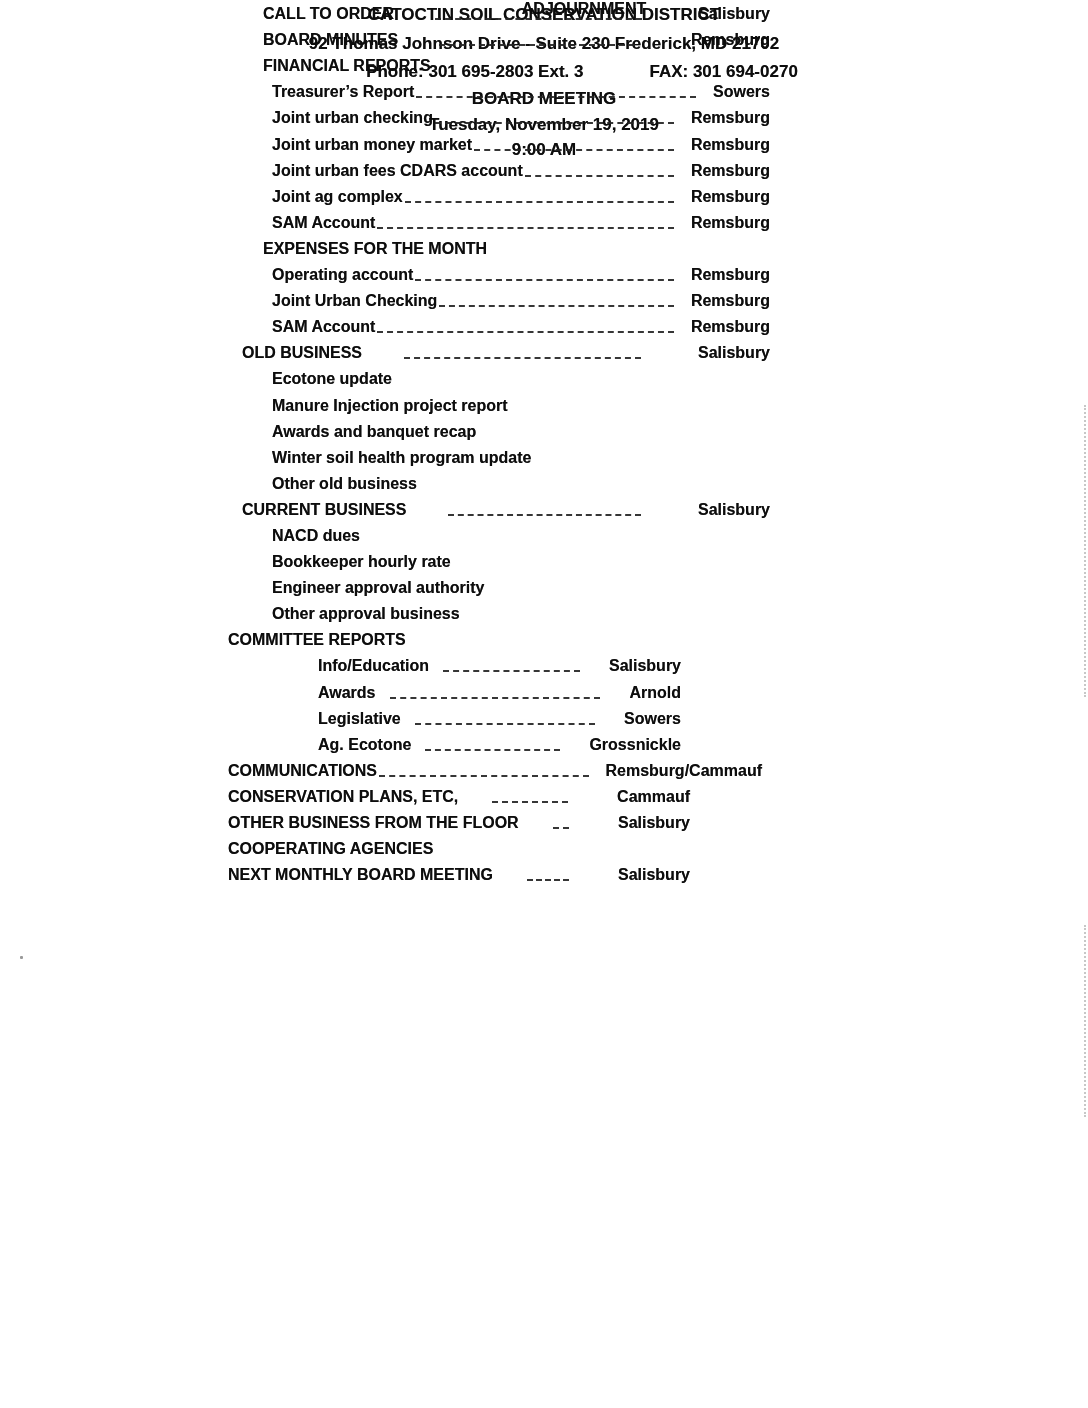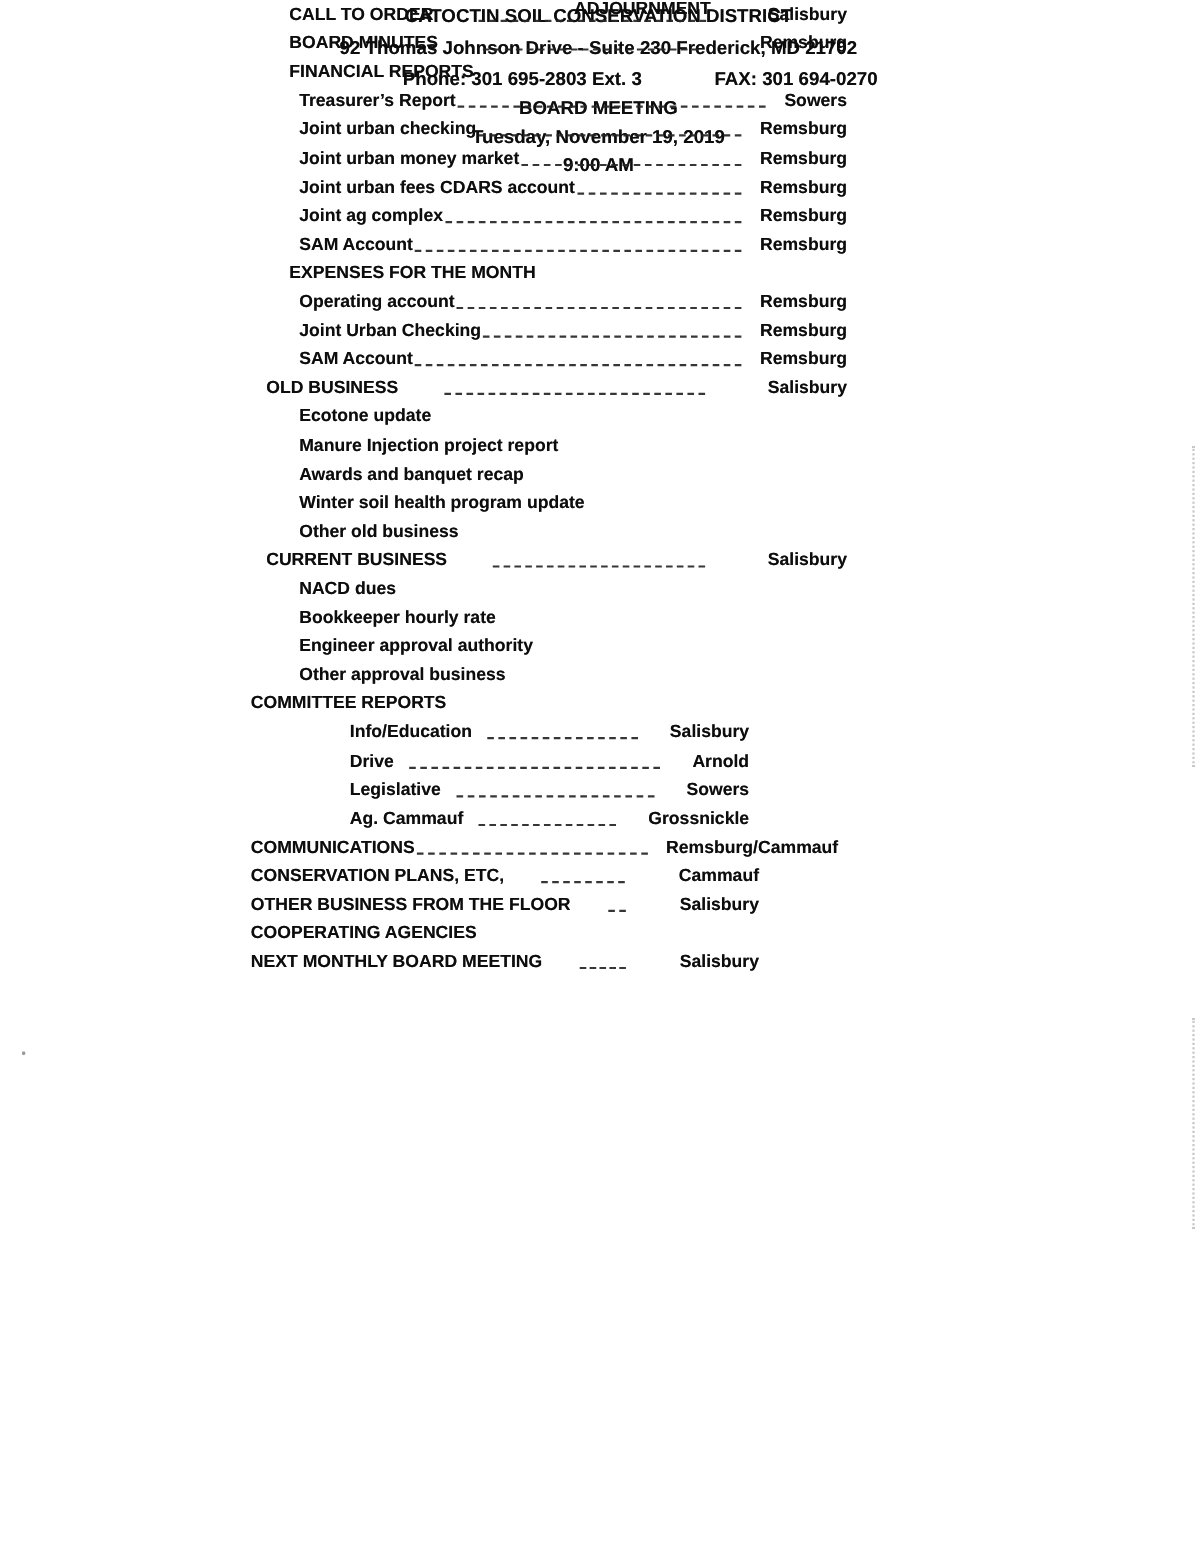--- a/index.html
+++ b/index.html
@@ -181,31 +181,31 @@
     </div>
     <div class="row lv-d">
       <span class="label">COMMITTEE REPORTS</span>
     </div>
     <div class="row lv-e w-cmte">
       <span class="label">Info/Education</span>
       <span class="leader"></span>
       <span class="assignee">Salisbury</span>
     </div>
     <div class="row lv-e w-cmte">
-      <span class="label">Drive</span>
+      <span class="label">Awards</span>
       <span class="leader"></span>
       <span class="assignee">Arnold</span>
     </div>
     <div class="row lv-e w-cmte">
       <span class="label">Legislative</span>
       <span class="leader"></span>
       <span class="assignee">Sowers</span>
     </div>
     <div class="row lv-e w-cmte">
-      <span class="label">Ag. Cammauf</span>
+      <span class="label">Ag. Ecotone</span>
       <span class="leader"></span>
       <span class="assignee">Grossnickle</span>
     </div>
     <div class="row lv-d w-comm">
       <span class="label">COMMUNICATIONS</span>
       <span class="leader"></span>
       <span class="assignee">Remsburg/Cammauf</span>
     </div>
     <div class="row lv-d w-late">
       <span class="label">CONSERVATION PLANS, ETC,</span>

